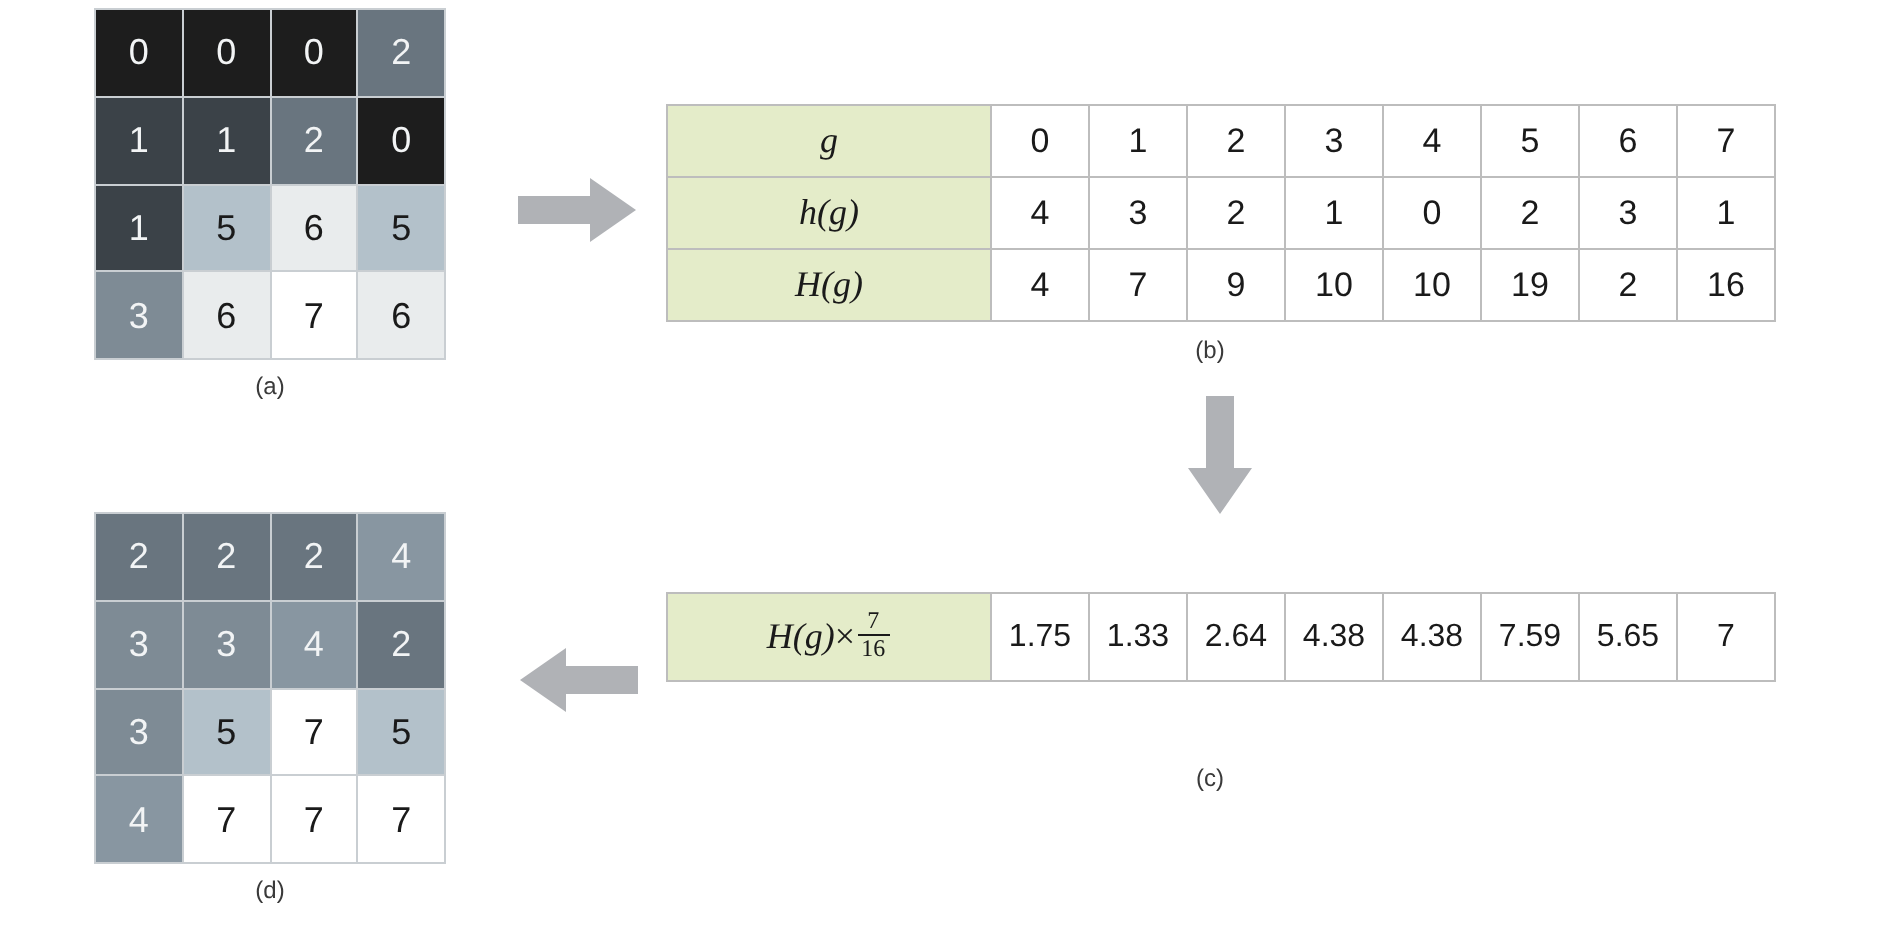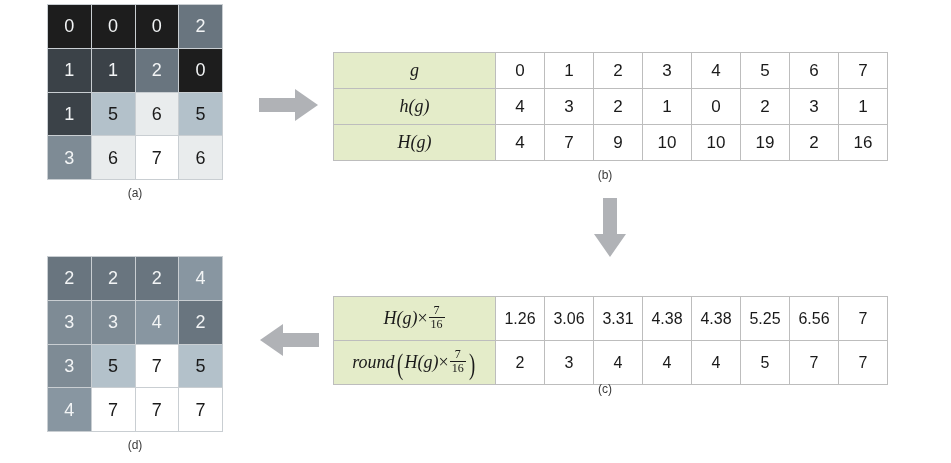--- a/index.html
+++ b/index.html
@@ -229,42 +229,26 @@
 
   <table class="tbl" id="table-c">
     <tbody>
         <tr>
           <td class="hdr">
             <span class="hdr-inner"><span class="mi">H</span>(<span class="mi">g</span>)<span style="font-style:normal;">×</span><span class="frac">
                 <span class="num">7</span>
                 <span class="den">16</span>
               </span></span>
           </td>
-          <td class="val">1.26</td>
-          <td class="val">3.06</td>
-          <td class="val">3.31</td>
+          <td class="val">1.75</td>
+          <td class="val">1.33</td>
+          <td class="val">2.64</td>
           <td class="val">4.38</td>
           <td class="val">4.38</td>
-          <td class="val">5.25</td>
-          <td class="val">6.56</td>
-          <td class="val">7</td>
-        </tr>
-        <tr>
-          <td class="hdr">
-            <span class="hdr-inner"><span class="mi">round</span><span class="paren">(</span><span class="mi">H</span>(<span class="mi">g</span>)<span style="font-style:normal;">×</span><span class="frac">
-                <span class="num">7</span>
-                <span class="den">16</span>
-              </span><span class="paren">)</span></span>
-          </td>
-          <td class="val">2</td>
-          <td class="val">3</td>
-          <td class="val">4</td>
-          <td class="val">4</td>
-          <td class="val">4</td>
-          <td class="val">5</td>
-          <td class="val">7</td>
+          <td class="val">7.59</td>
+          <td class="val">5.65</td>
           <td class="val">7</td>
         </tr>
       </tbody>
   </table>
   <div class="fig-label" id="label-c">(c)</div>
 
 </div>
 
 </body></html>

